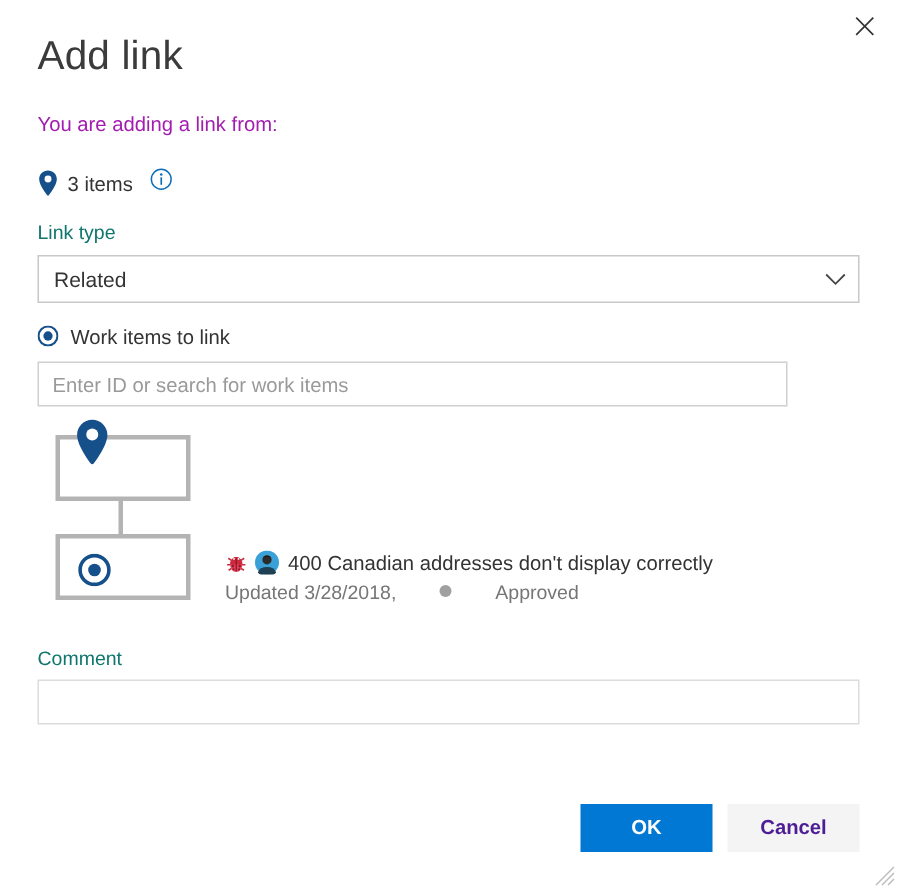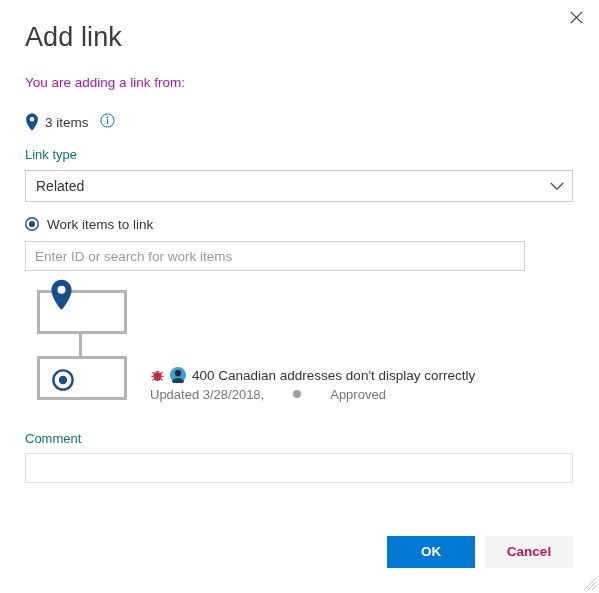--- a/index.html
+++ b/index.html
@@ -287,21 +287,21 @@
     top: 536px;
     width: 88px;
     background: #0078d4;
     color: #ffffff;
   }
   .btn-cancel {
     left: 485px;
     top: 536px;
     width: 88px;
     background: #f4f4f4;
-    color: #be185d;
+    color: #4c1d95;
   }
 
   
   .resize-grip {
     position: absolute;
     right: 2px;
     bottom: 2px;
     width: 14px;
     height: 14px;
     cursor: nwse-resize;

